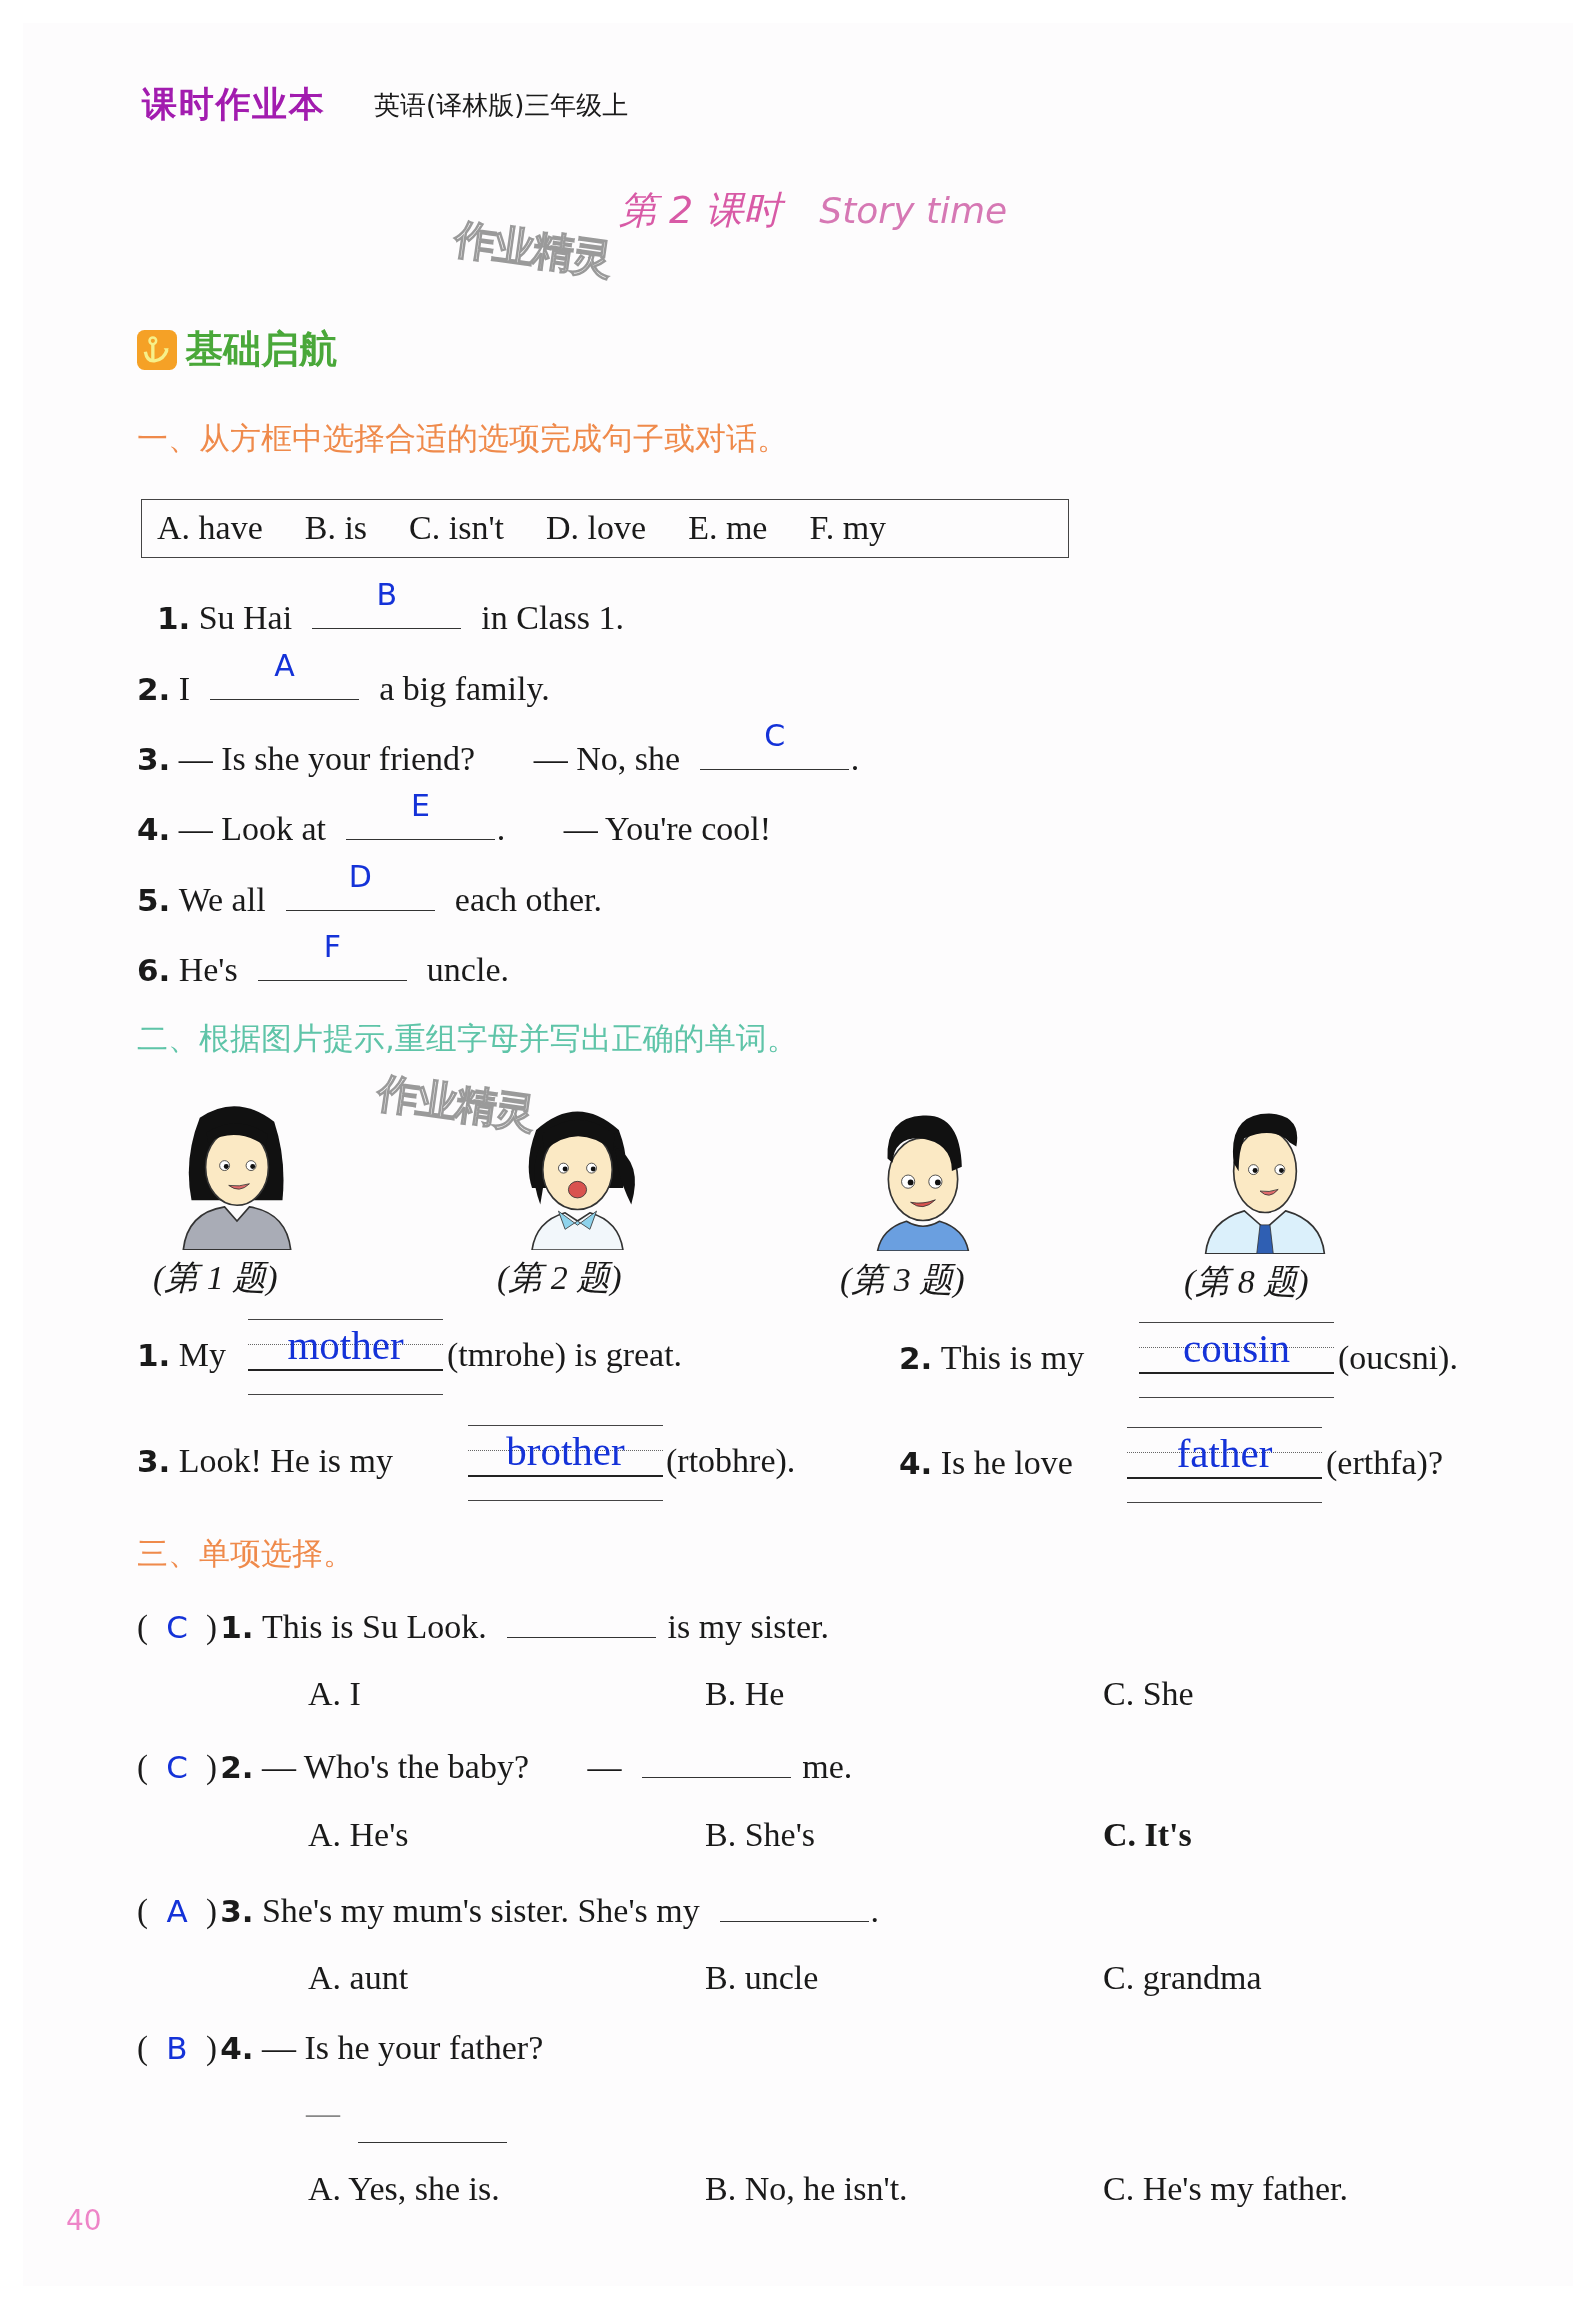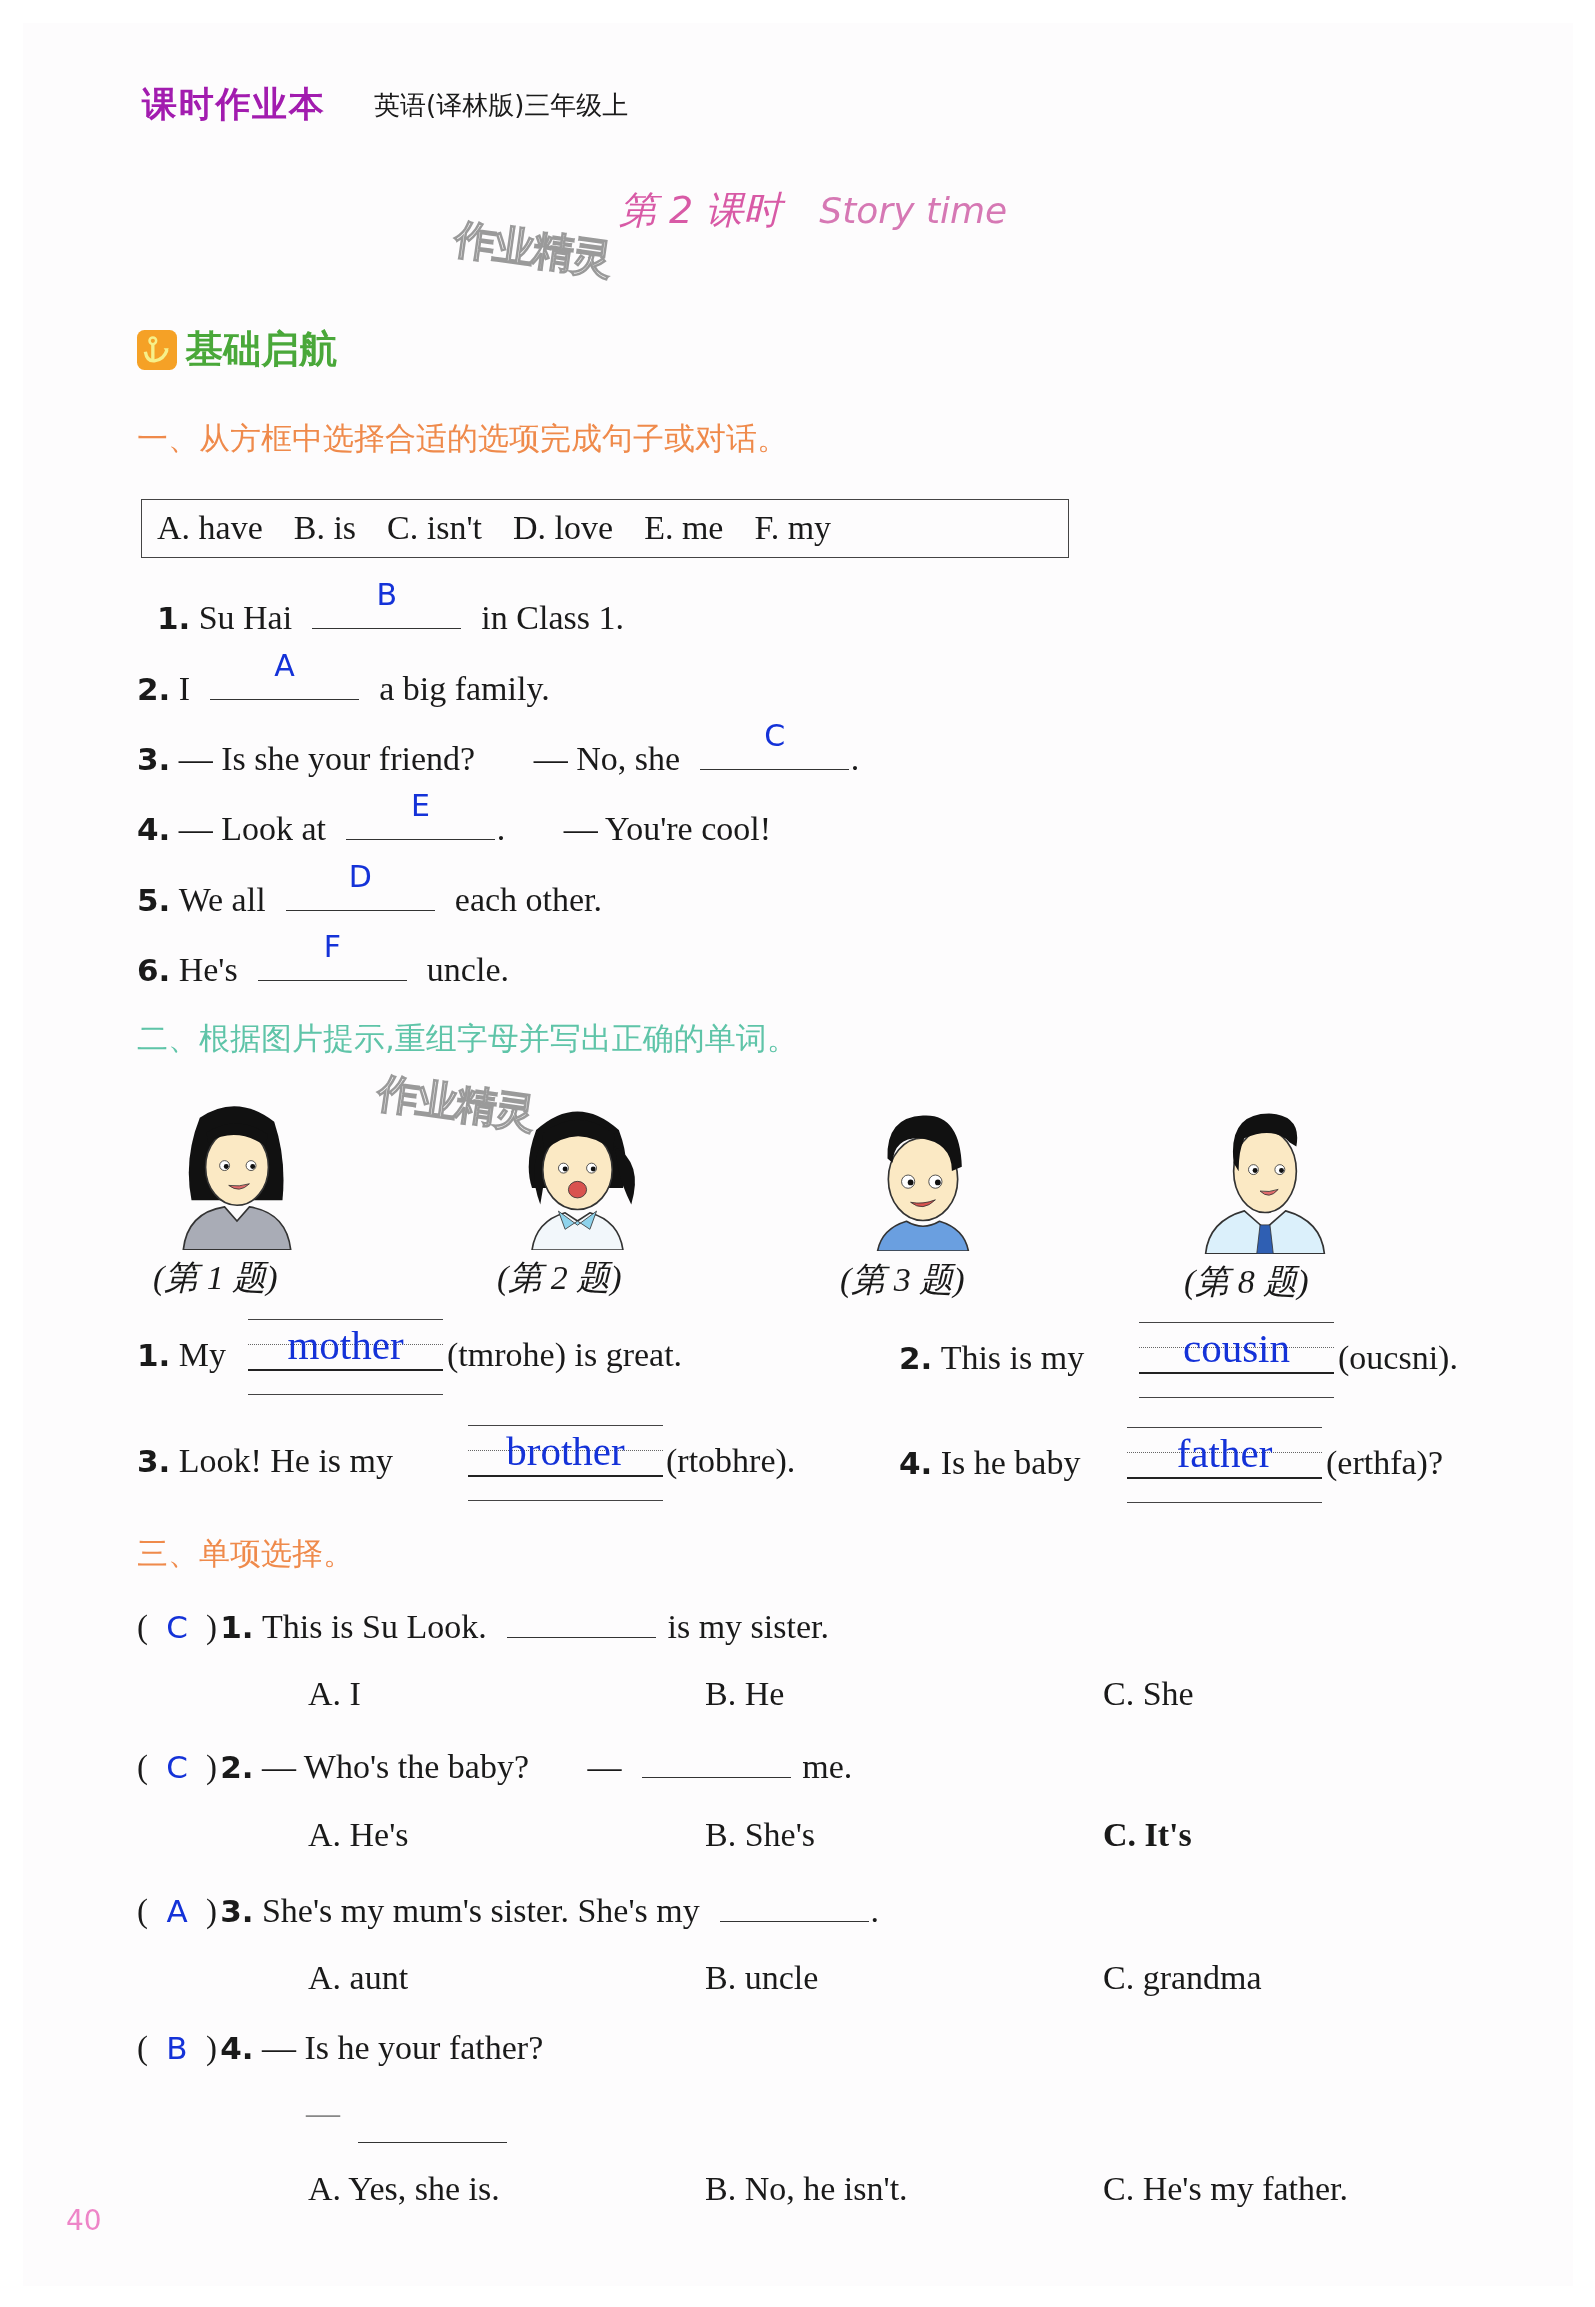--- a/index.html
+++ b/index.html
@@ -15,21 +15,21 @@
   .watermark{font-size:41px;color:transparent;-webkit-text-stroke:1.2px #9a9a9a;transform:rotate(8deg);font-weight:bold;letter-spacing:-1.7px;}
   .sec-head{font-size:38px;font-weight:bold;color:#4aa83a;display:flex;align-items:center;gap:8.3px;}
   .anchor{width:40px;height:40px;border-radius:7.5px;background:#f5a126;display:inline-flex;align-items:center;justify-content:center;}
   .instr{font-size:31px;}
   .orange{color:#ef8a4b;}
   .teal{color:#5fc4a8;}
   .qline{font-size:34px;}
   .qnum{font-family:"DejaVu Sans","Liberation Sans",sans-serif;font-weight:bold;font-size:31px;margin-right:8.3px;}
   .blank{display:inline-block;border-bottom:1.7px solid #333;position:relative;vertical-align:baseline;height:1em;}
   .ans{position:absolute;left:0;right:0;text-align:center;color:#1432d8;font-family:"DejaVu Sans","Liberation Sans",sans-serif;font-size:30px;top:-16.6px;}
-  .box{border:1.7px solid #444;font-size:34px;padding:3.3px 15px;display:flex;gap:0;}
+  .box{border:1.7px solid #444;font-size:34px;padding:3.3px 15px;display:flex;gap:11px;}
   .box span{margin-right:31px;}
   .box span:last-child{margin-right:0;}
   .caption{font-size:34px;font-style:italic;}
   .pic{position:absolute;}
   .fourline{position:absolute;}
   .fourline .l{position:absolute;left:0;right:0;border-top:1.7px solid #444;}
   .fourline .d{position:absolute;left:0;right:0;border-top:1.7px dotted #666;}
   .fourline .b{position:absolute;left:0;right:0;border-top:2.5px solid #222;}
   .fourword{position:absolute;left:0;right:0;text-align:center;color:#1432d8;font-family:"Liberation Serif","DejaVu Serif",serif;font-size:41px;}
   .paren{font-size:33px;}
@@ -188,21 +188,21 @@
 <div class="abs qline" style="left:137px;top:1442px;"><span class="qnum">3.</span><span>Look! He is my</span></div>
 <div class="fourline" style="left:468px;top:1425px;width:195px;height:76px;">
   <div class="l" style="top:0;"></div>
     <div class="d" style="top:25px;"></div>
     <div class="b" style="top:50px;"></div>
     <div class="l" style="top:75px;"></div>
   <div class="fourword" style="top:1.7px;">brother</div>
 </div>
 <div class="abs qline" style="left:666px;top:1442px;">(rtobhre).</div>
 
-<div class="abs qline" style="left:899px;top:1444px;"><span class="qnum">4.</span><span>Is he baby</span></div>
+<div class="abs qline" style="left:899px;top:1444px;"><span class="qnum">4.</span><span>Is he love</span></div>
 <div class="fourline" style="left:1127px;top:1427px;width:195px;height:76px;">
   <div class="l" style="top:0;"></div>
     <div class="d" style="top:25px;"></div>
     <div class="b" style="top:50px;"></div>
     <div class="l" style="top:75px;"></div>
   <div class="fourword" style="top:1.7px;">father</div>
 </div>
 <div class="abs qline" style="left:1326px;top:1444px;">(erthfa)?</div>
 
 <div class="abs sans instr orange" style="left:137px;top:1533px;">三、单项选择。</div>

